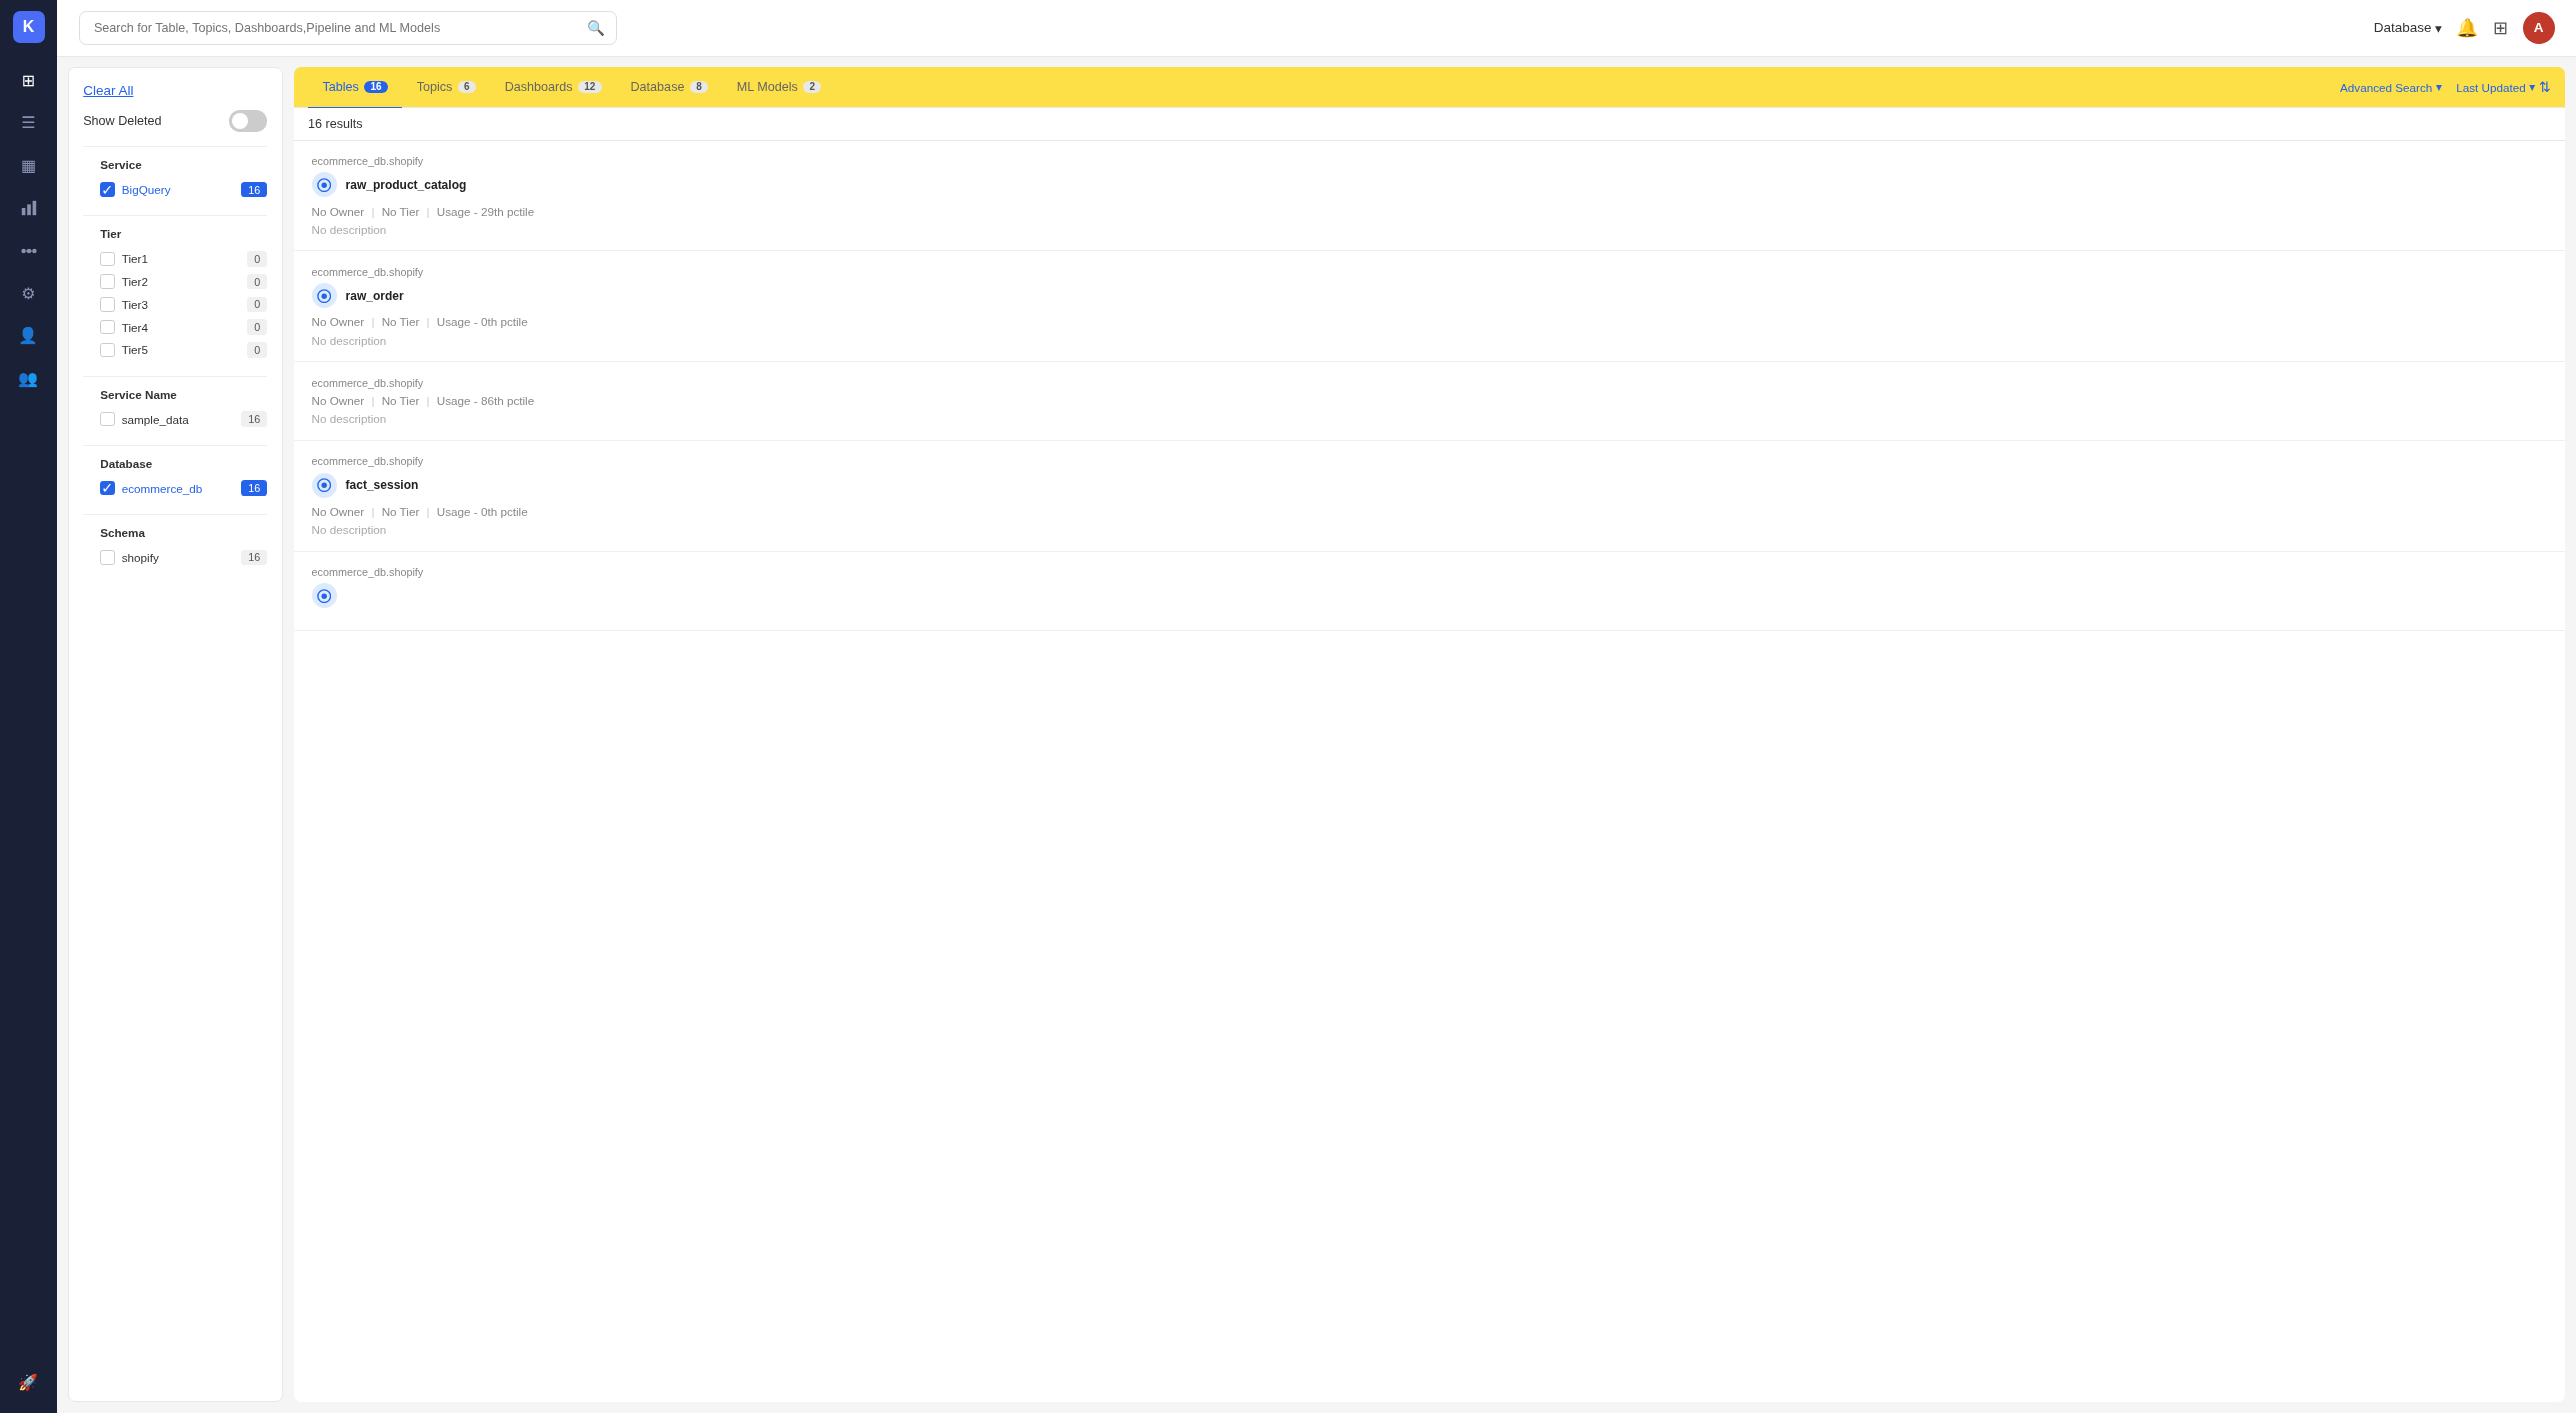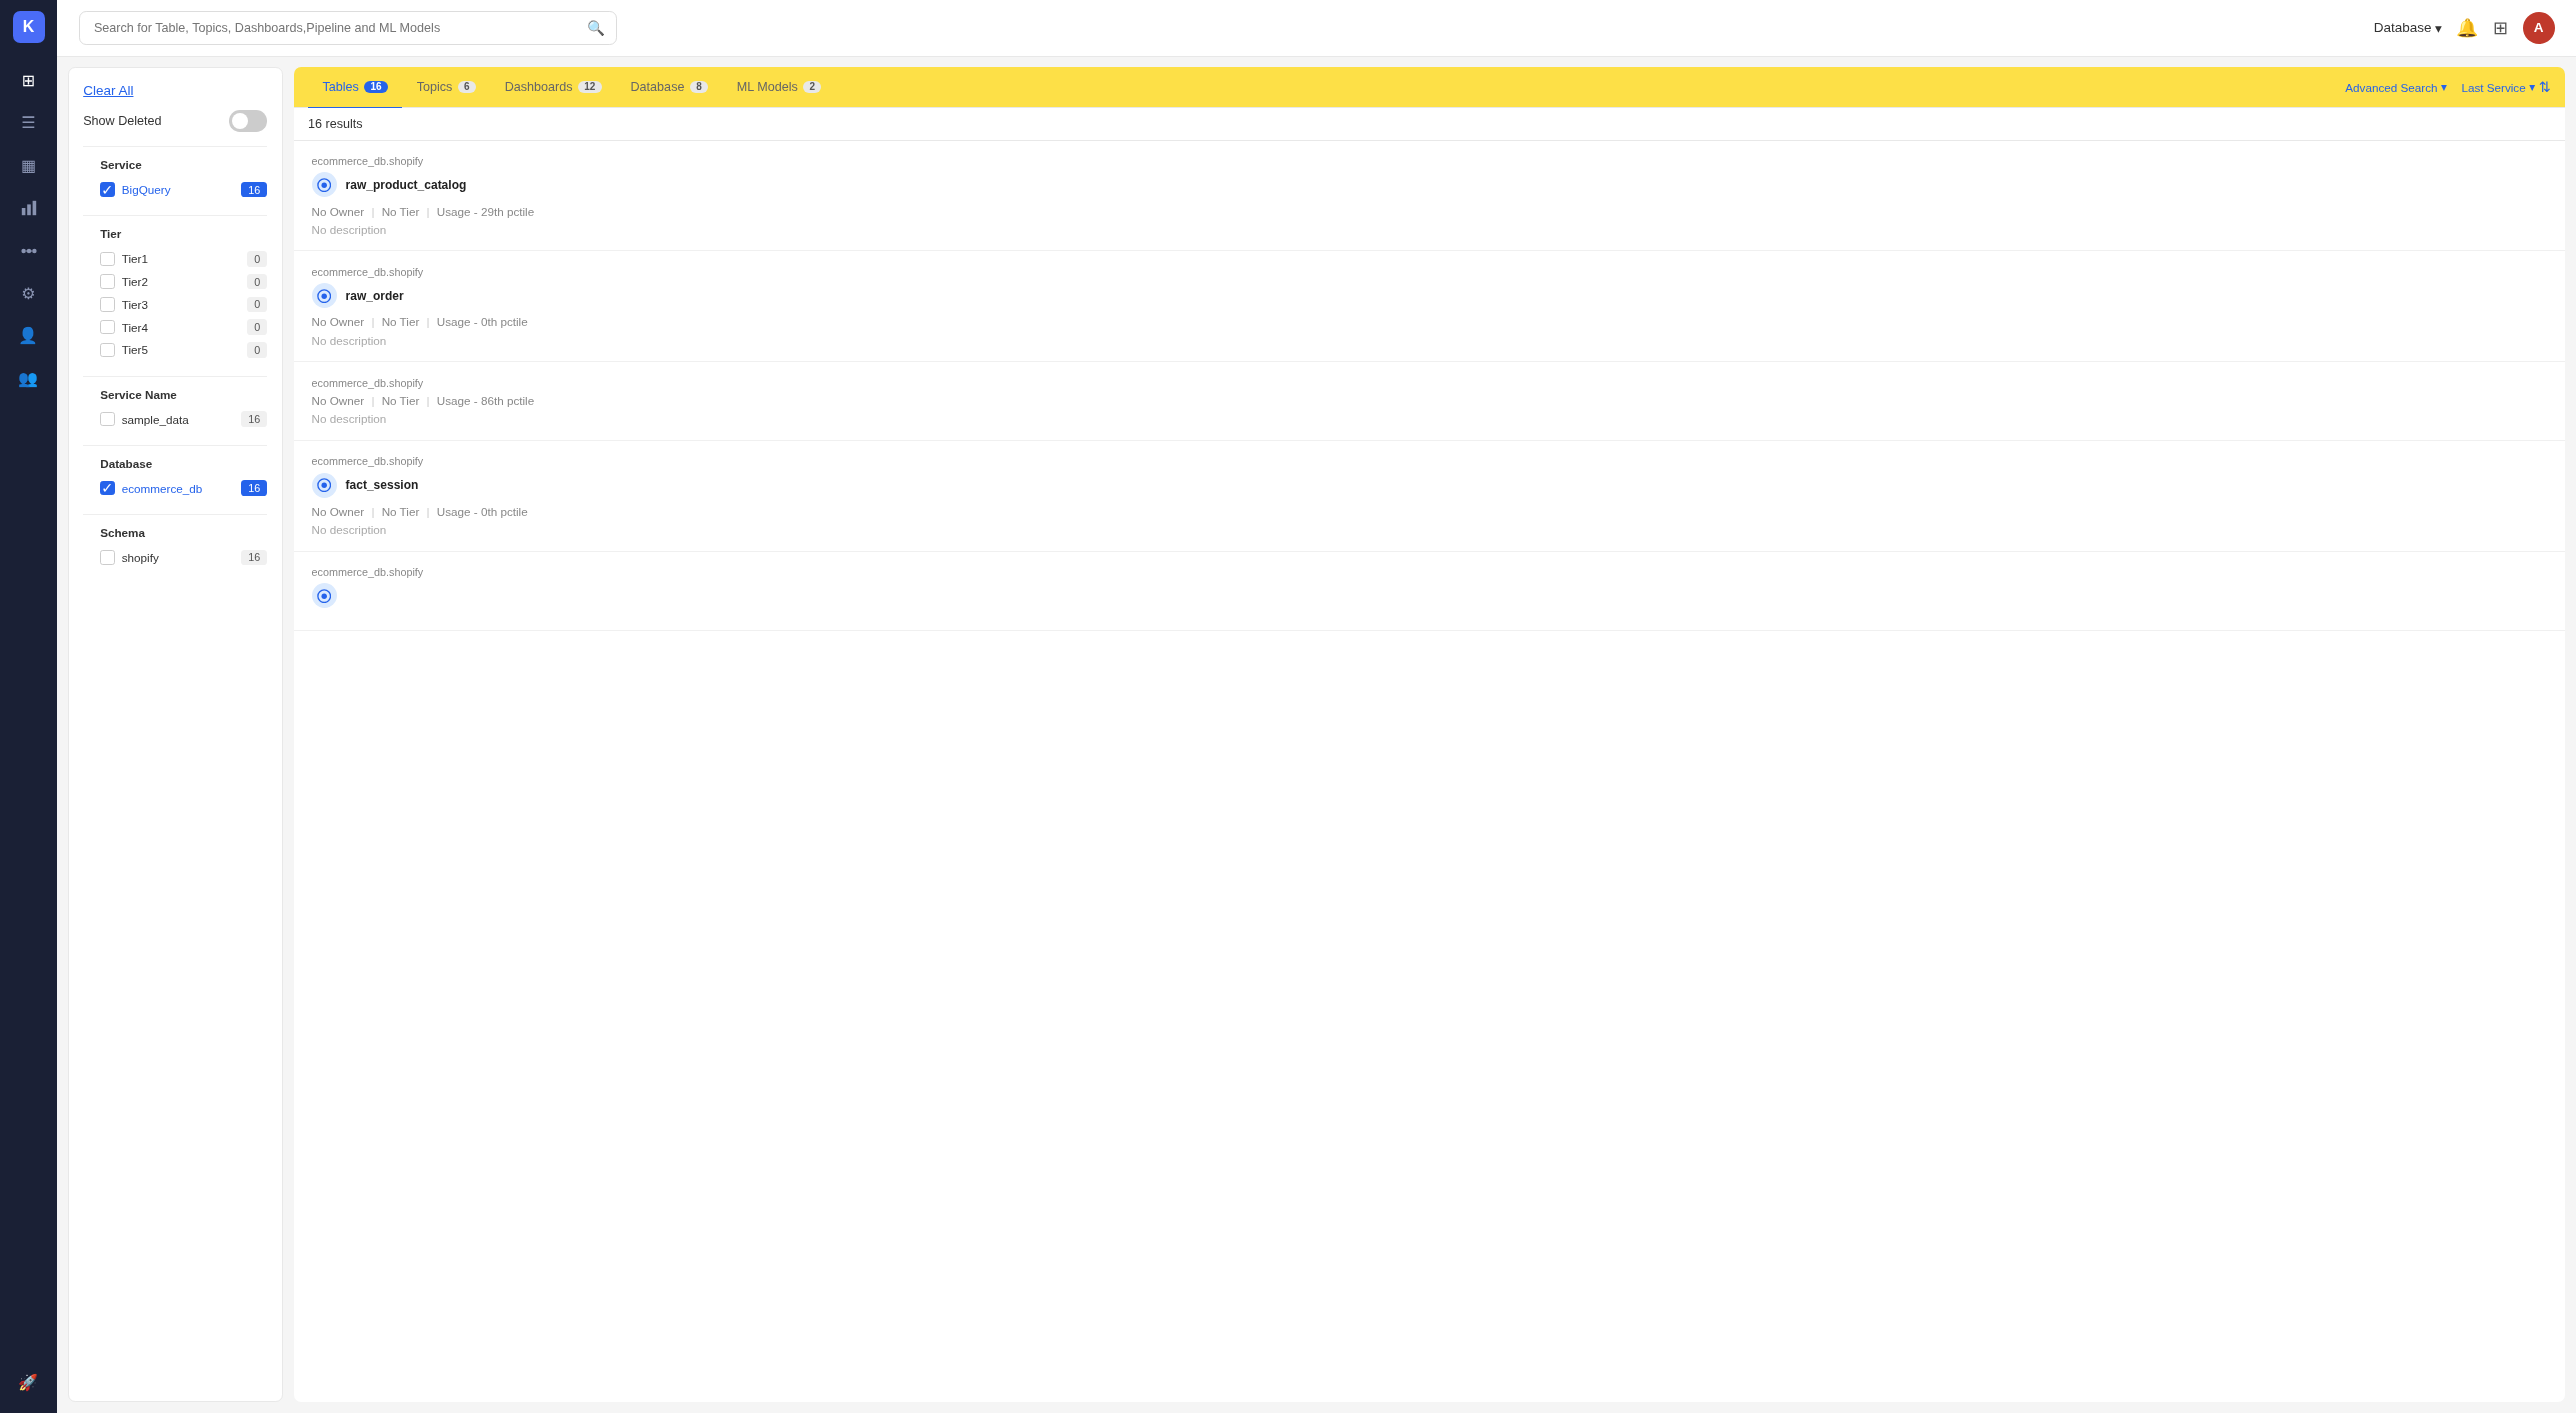--- a/index.html
+++ b/index.html
@@ -446,21 +446,21 @@
             <span class="tab-badge gray">2</span>
           </div>
         </div>
 
         <div class="tabs-actions">
           <div class="advanced-search-btn">
             <span>Advanced Search</span>
             <span>▾</span>
           </div>
           <div class="last-updated-btn">
-            <span>Last Service</span>
+            <span>Last Updated</span>
             <span>▾</span>
             <span class="sort-icon">⇅</span>
           </div>
         </div>
       </div>
 
       <div class="results-count-bar">
         <span>16 results</span>
       </div>
 

